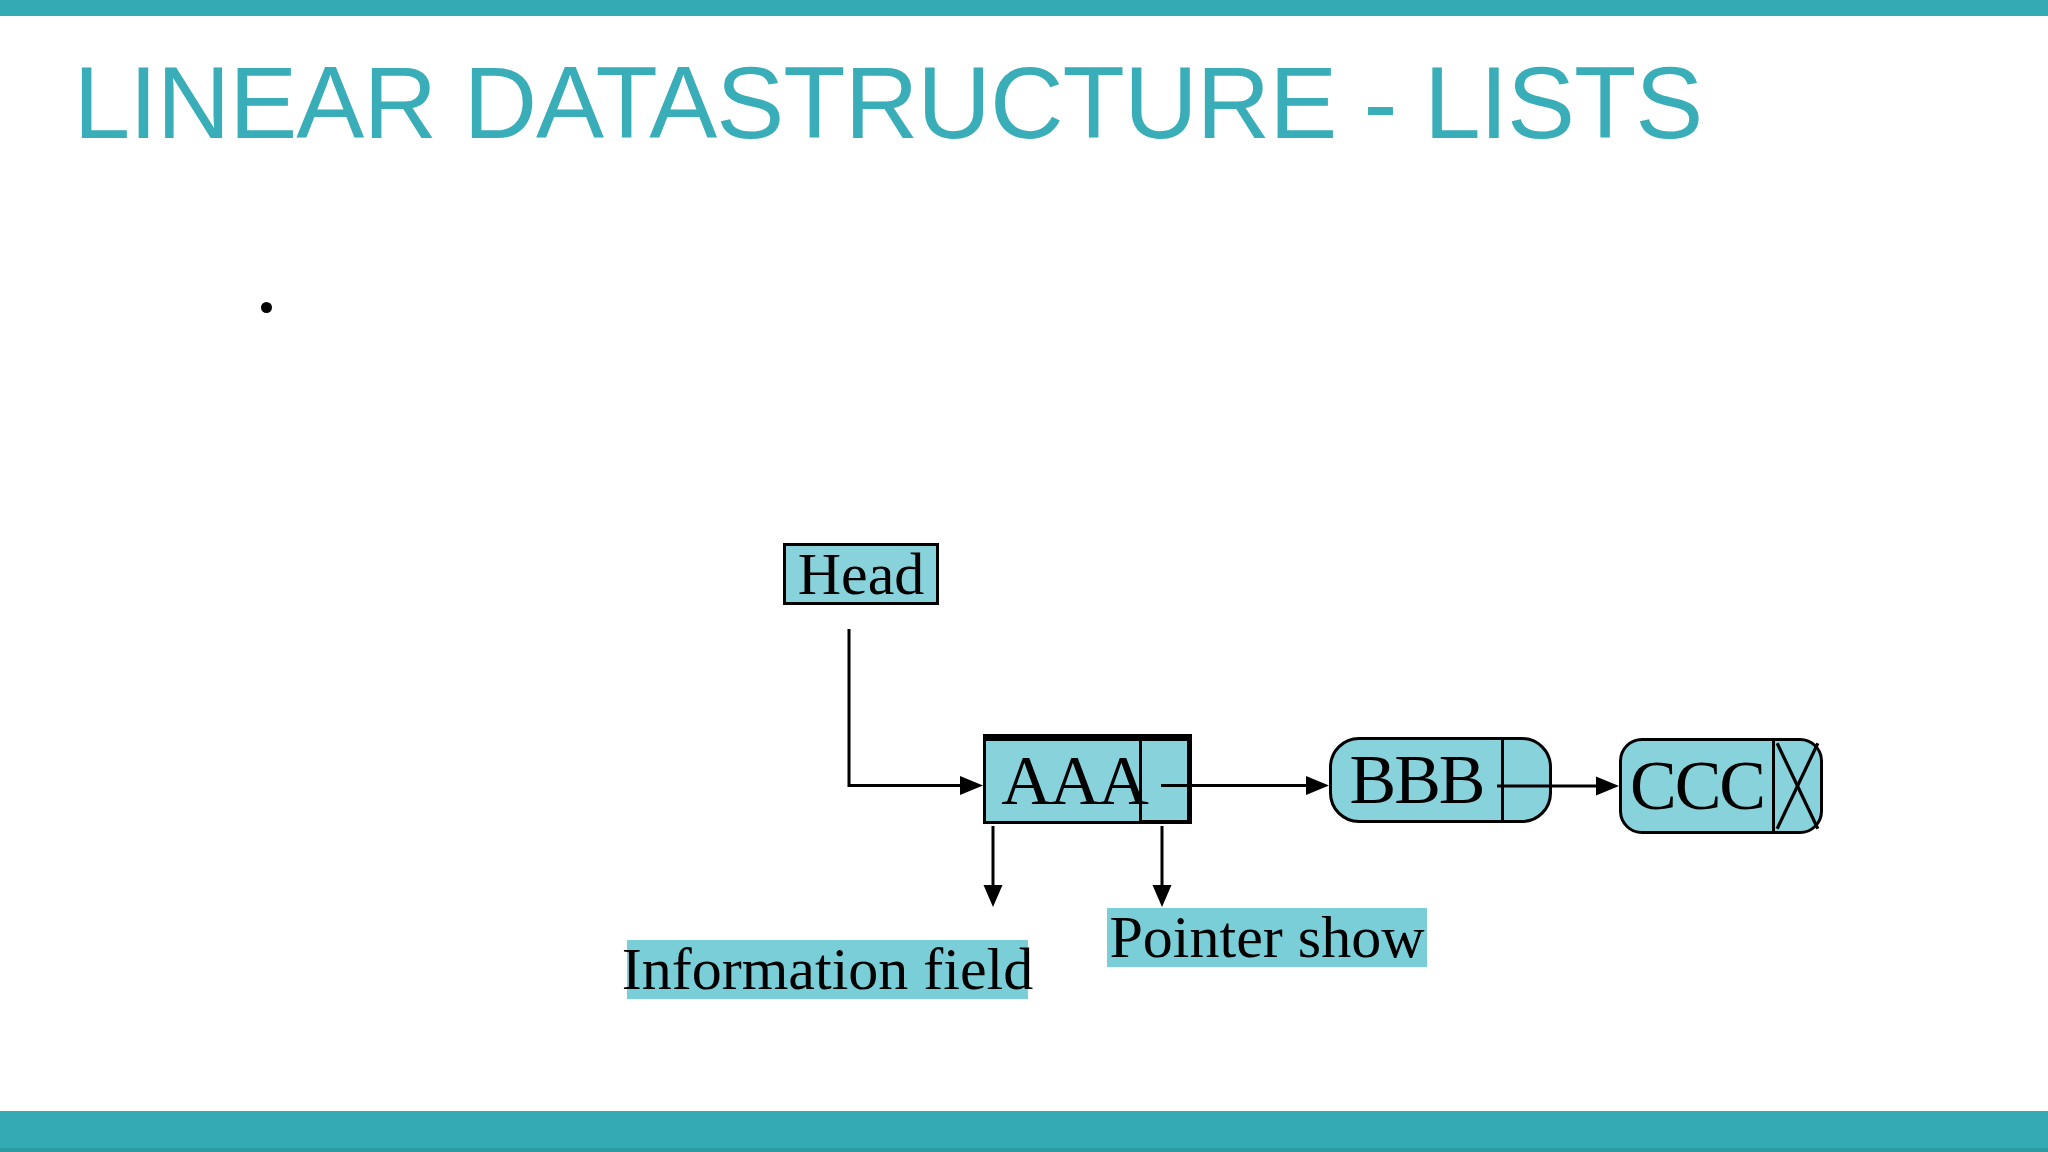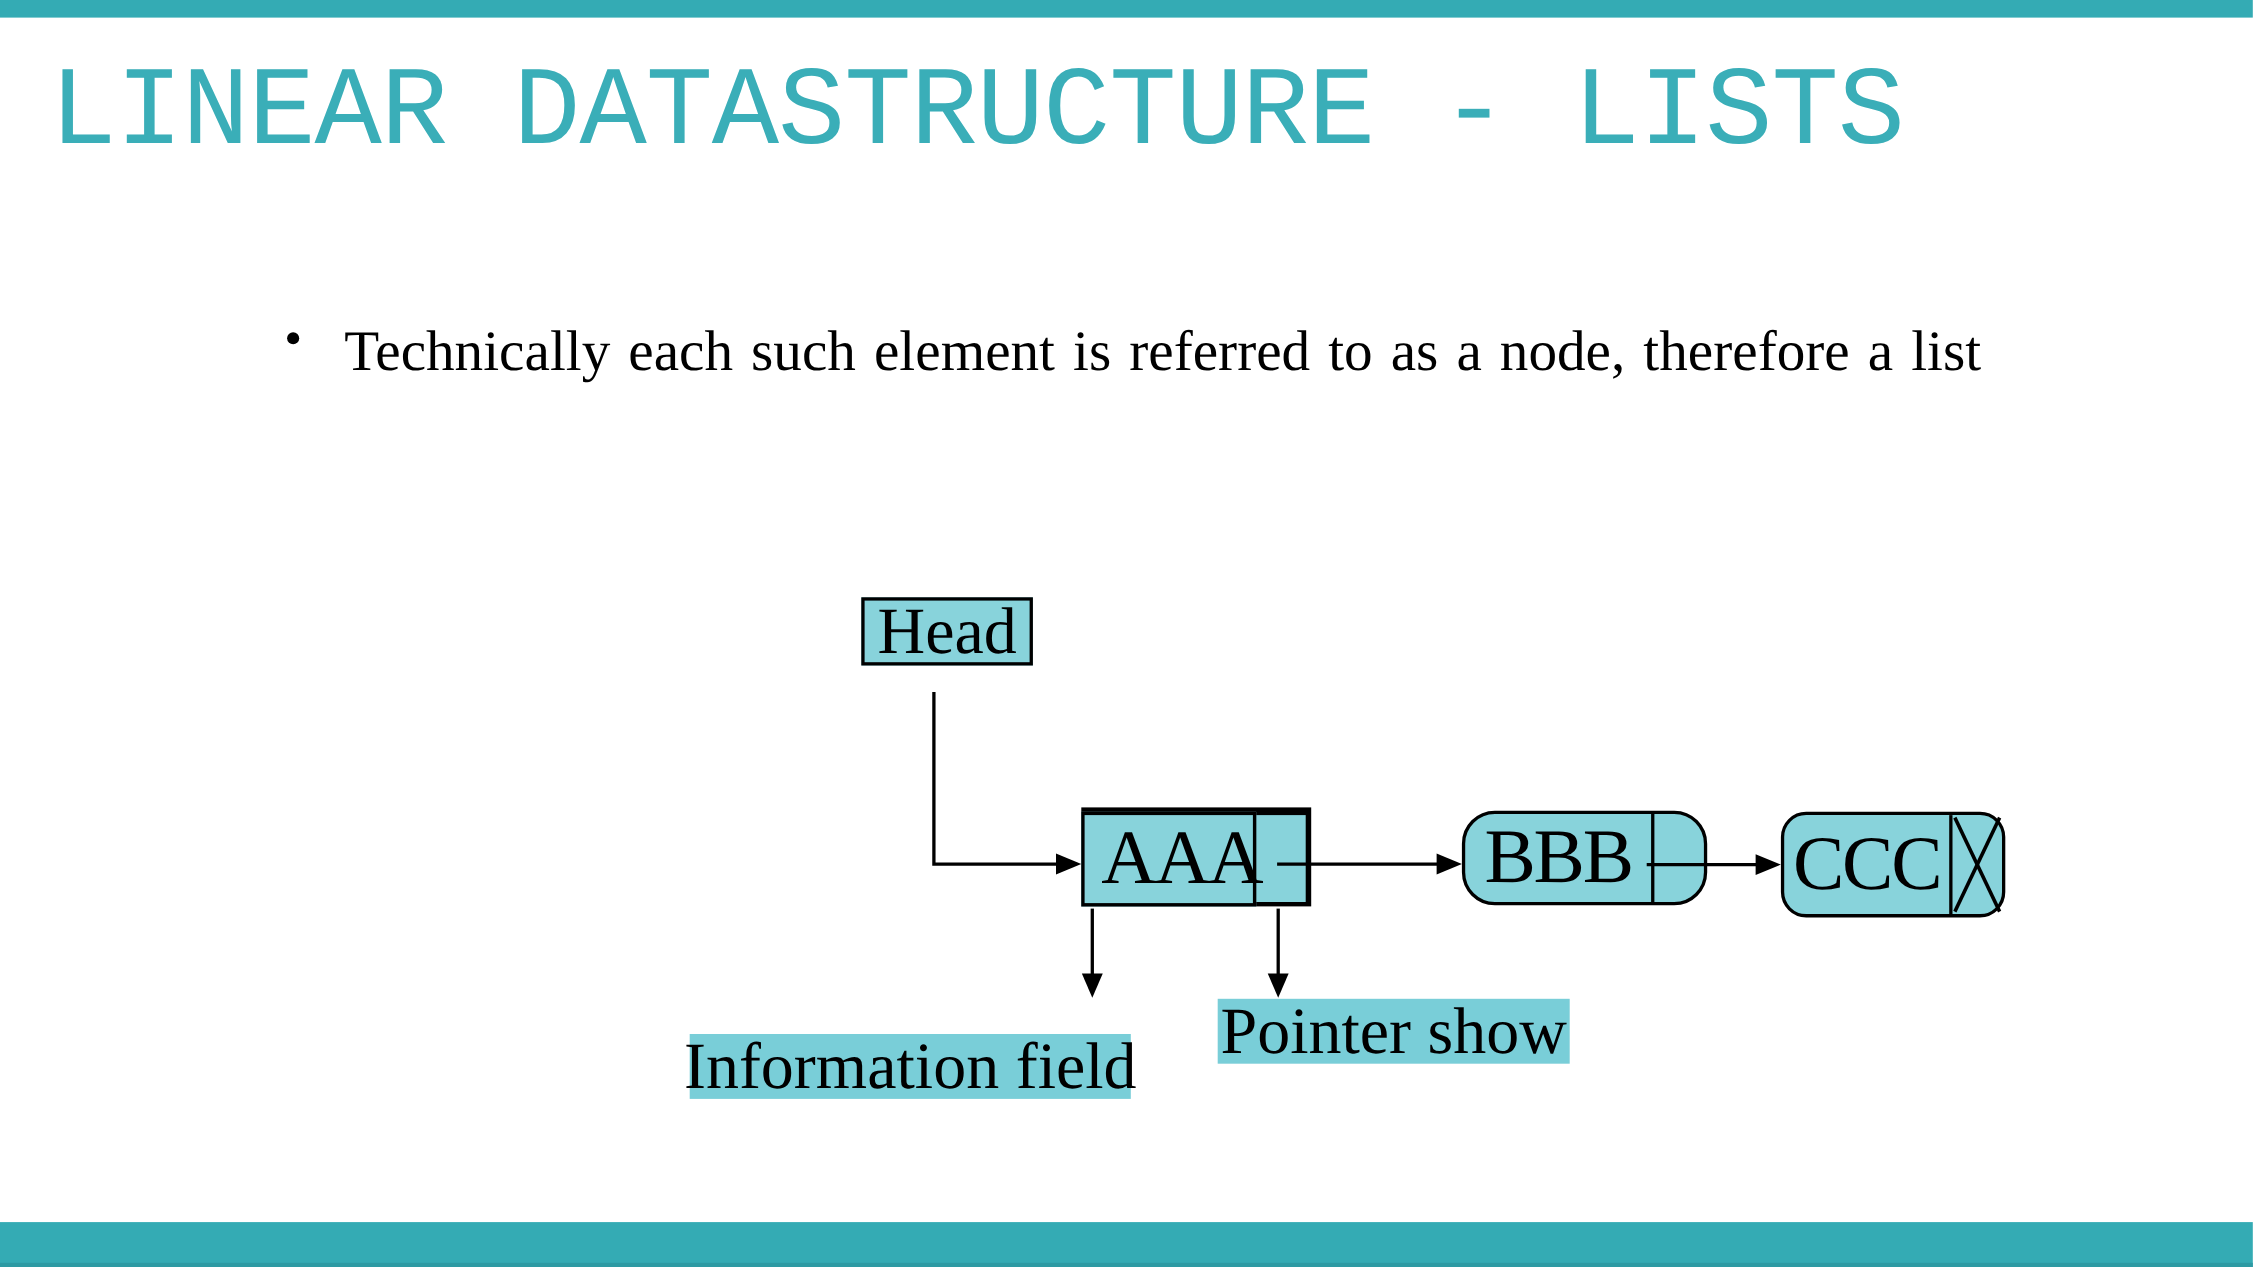--- a/index.html
+++ b/index.html
@@ -10,21 +10,21 @@
   .abs{position:absolute;}
 
   
   .top-bar{left:0;top:0;width:2048px;height:16px;background:var(--bar-teal);}
   .bottom-bar{left:0;top:1111px;width:2048px;height:41px;background:var(--bar-teal);
     border-bottom:4px solid var(--bar-teal-dark);box-sizing:border-box;}
 
   
   .slide-title{
     left:0;top:52px;width:1776px;text-align:center;
-    font-family:Liberation Mono, monospace;
+    font-family:Liberation Sans, sans-serif;
     font-size:102px;line-height:102px;letter-spacing:-1px;
     color:var(--title-teal);white-space:nowrap;
   }
 
   
   .bullet-dot{left:261px;top:302px;width:11px;height:11px;border-radius:50%;background:#000;}
   .bullet-text{left:313px;top:289px;width:1488px;font-size:52px;line-height:61px;color:#000;}
   .bullet-line-1{text-align:justify;text-align-last:justify;}
   .bullet-line-2{text-align:left;}
 
@@ -75,21 +75,20 @@
 </head>
 <body>
 
 <div class="abs top-bar"></div>
 <div class="abs bottom-bar"></div>
 
 <div class="abs slide-title">LINEAR DATASTRUCTURE - LISTS</div>
 
 <div class="abs bullet-dot"></div>
 <div class="abs bullet-text">
-  <div class="bullet-line-1">Technically each such element is referred to as a node, therefore a list</div>
 </div>
 
 <div class="abs head-box">
   <span>Head</span>
 </div>
 
 <div class="abs node-aaa-back"></div>
 <div class="abs node-aaa-pointer"></div>
 <div class="abs node-aaa-info">
   <span>AAA</span>

